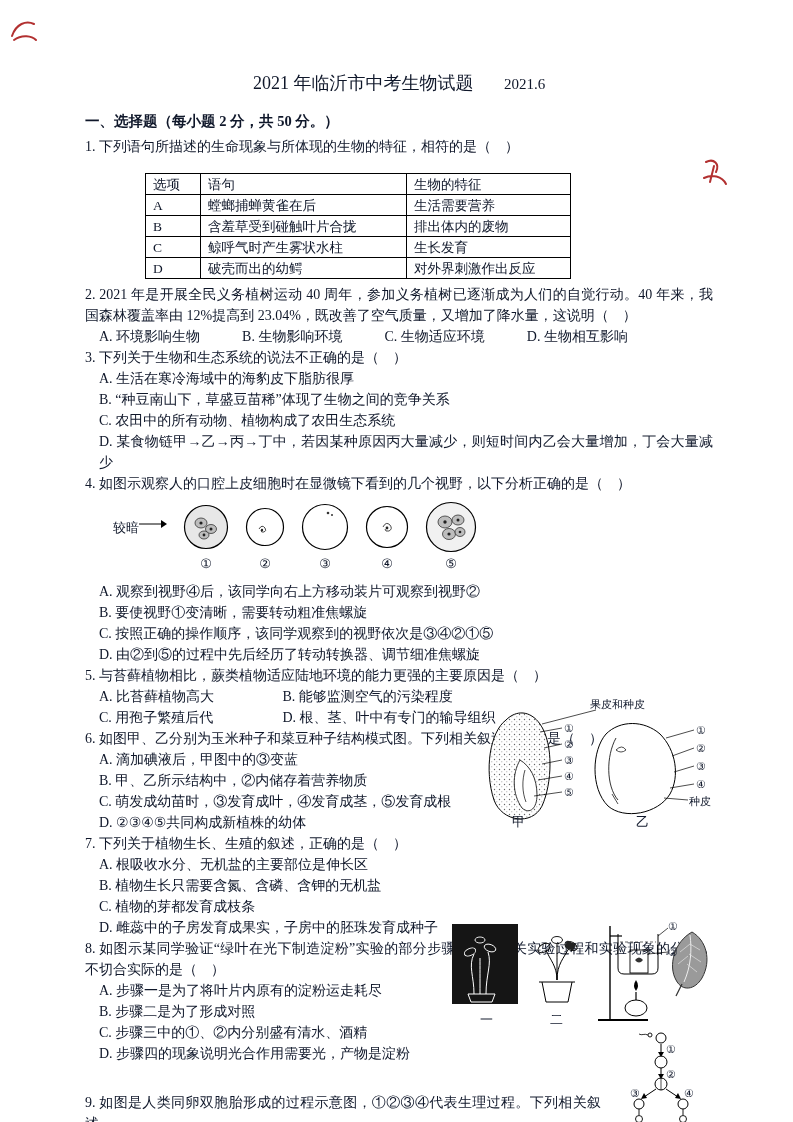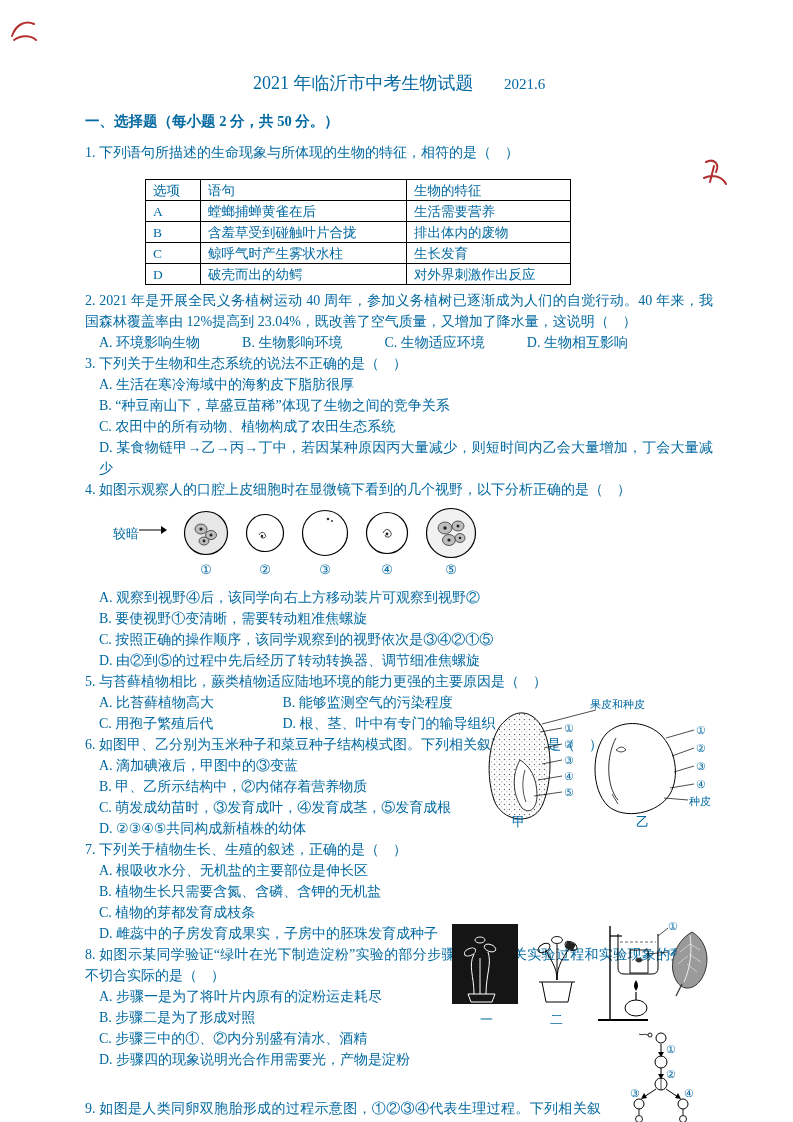--- a/index.html
+++ b/index.html
@@ -4,27 +4,27 @@
 <style>
   * { box-sizing: border-box; margin: 0; padding: 0; }
   html,body { background:#ffffff; }
   .page {
     position: relative;
     width: 793px;
     height: 1122px;
     background: #ffffff;
     overflow: hidden;
     font-family: "Liberation Serif", "DejaVu Serif", serif;
-    color: #0369a1;
+    color: #0f172a;
   }
   .content { position: absolute; left: 85px; top: 70px; width: 628px; }
   p { font-size: 14px; line-height: 21px; text-align: justify; }
   .title { font-size: 18px; font-weight: 400; text-align: center; line-height: 26px; margin-bottom: 14px; }
   .title .date { margin-left: 26px; font-size: 15px; }
-  .section { font-size: 14.5px; font-weight: 700; line-height: 21px; margin-bottom: 10px; }
+  .section { font-size: 14.5px; font-weight: 700; line-height: 21px; margin-bottom: 4px; }
   .question { margin: 0; }
   .opt { padding-left: 14px; }
   .two-col span { display: inline-block; }
   .two-col .col1 { width: 180px; }
 
   
   table.q1 { border-collapse: collapse; margin: 16px 0 5px 60px; }
   table.q1 th, table.q1 td {
     border: 1px solid #000; font-size: 13.5px; font-weight: 400;
     height: 21px; padding: 0 7px; text-align: left; line-height: 15px;

